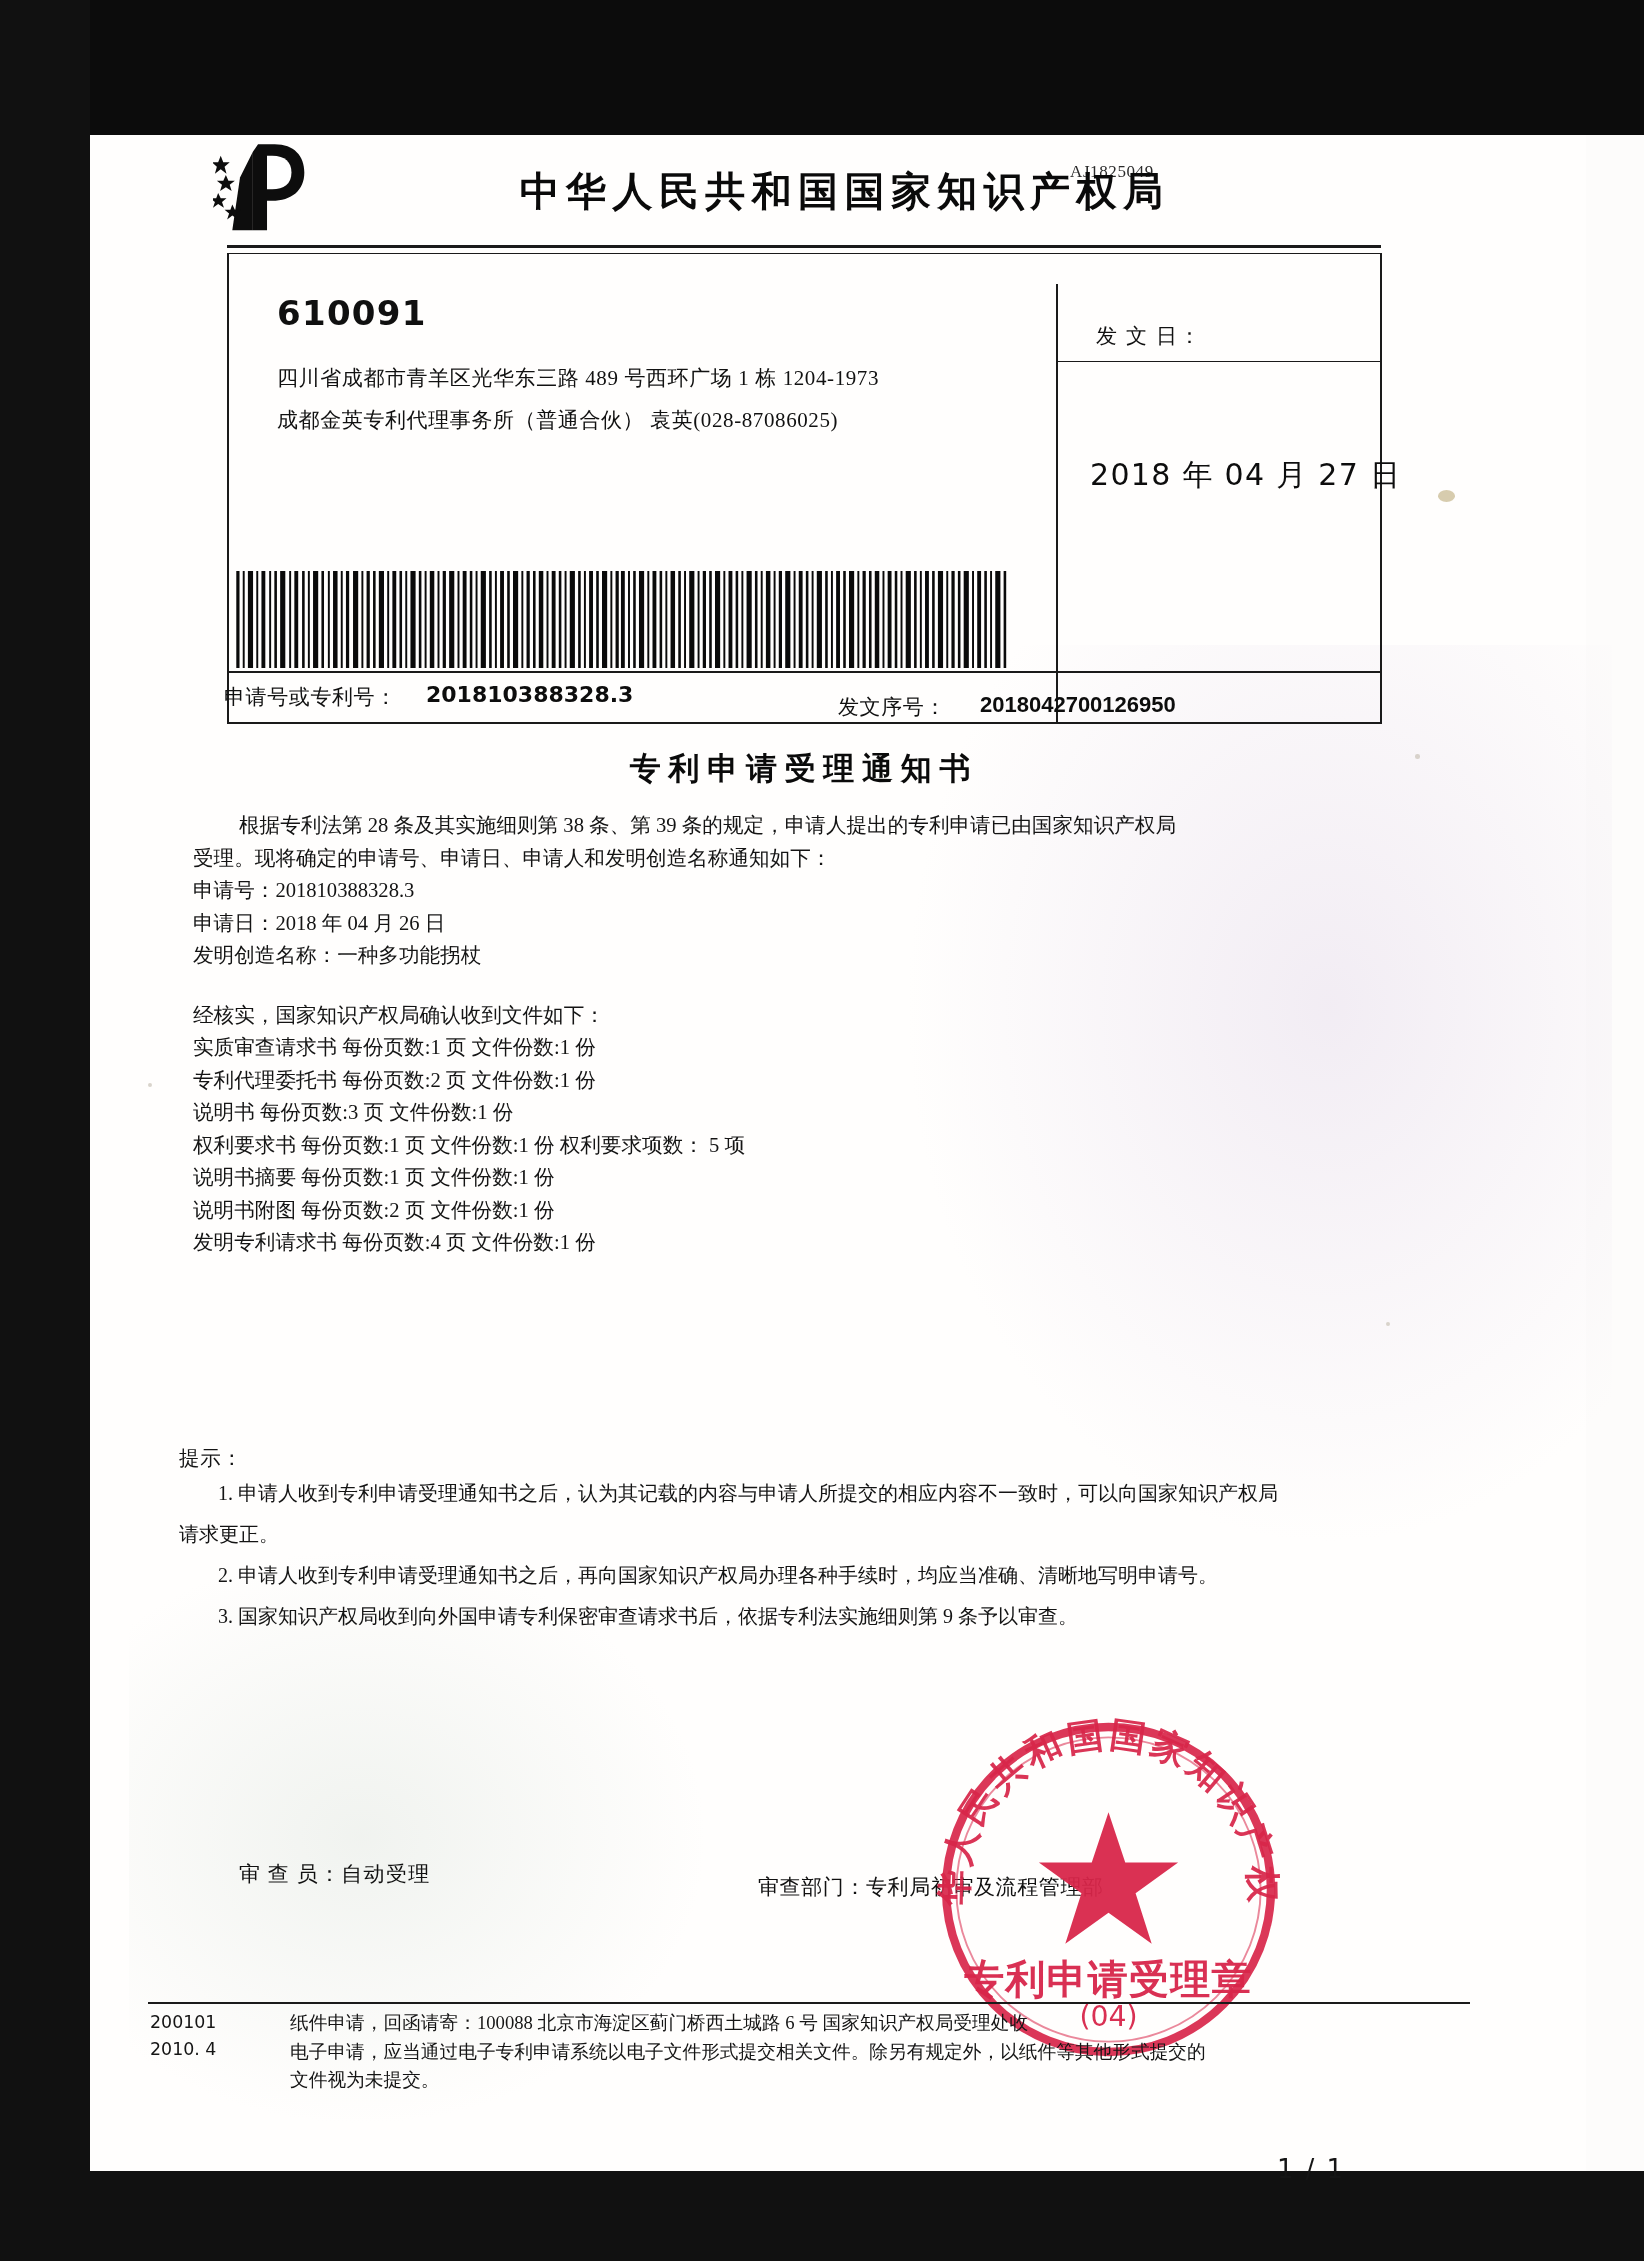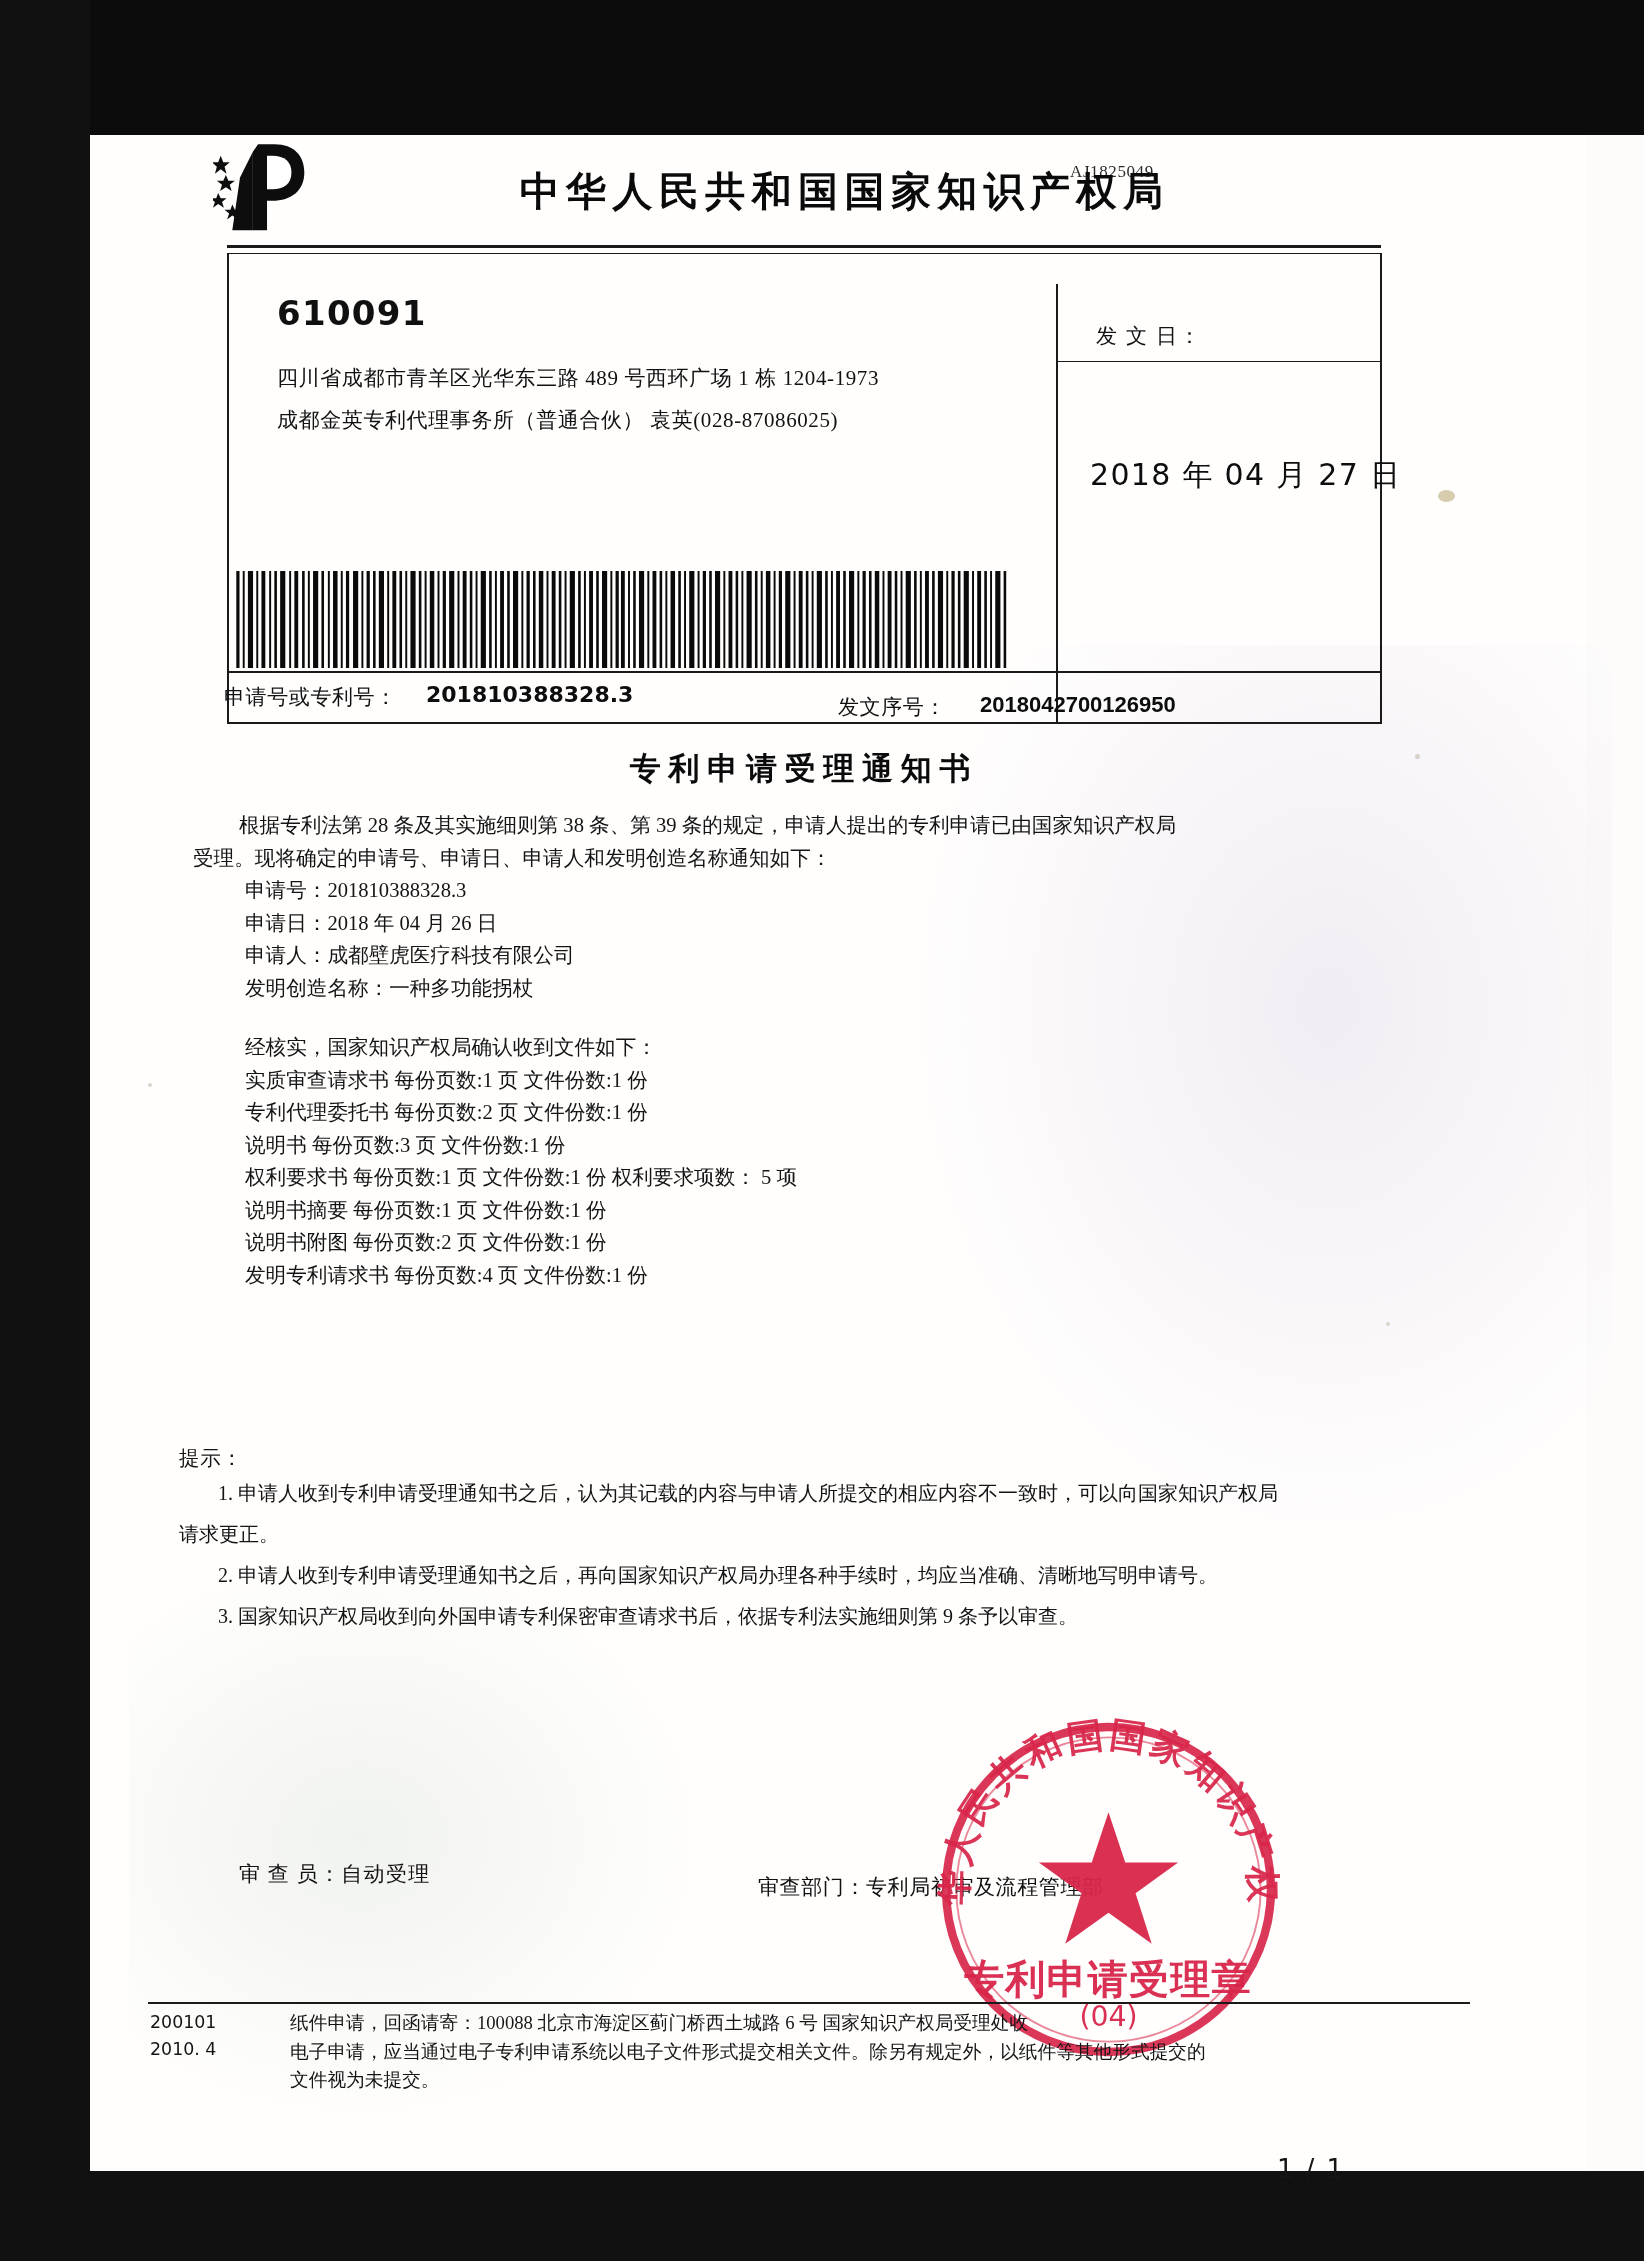--- a/index.html
+++ b/index.html
@@ -79,21 +79,21 @@
   
   .doc-title{
     position:absolute;left:227px;top:748px;width:1154px;text-align:center;
     font-family:"DejaVu Sans",sans-serif;font-weight:bold;font-size:31px;letter-spacing:7.7px;color:#0a0a0a;
   }
 
   
   .body{position:absolute;left:193px;top:809px;width:1225px;font-size:20.6px;line-height:1.58;color:#141414;}
   .p-indent{text-indent:46px;}
   .line{margin:0;}
-  .blk{margin-left:52px;}
+  .blk{}
   .gap{height:27px;}
 
   .note-title{position:absolute;left:179px;top:1444px;font-size:20.6px;color:#141414;letter-spacing:0.6px;}
   .notes{position:absolute;left:179px;top:1477px;width:1238px;font-size:20px;line-height:1.6;color:#141414;}
   .notes p{margin:0 0 9px 0;}
   .notes .ind{text-indent:39px;}
 
   
   .examiner{position:absolute;left:239px;top:1860px;font-size:21px;letter-spacing:1.3px;color:#111;}
   .dept{position:absolute;left:758px;top:1873px;font-size:21px;letter-spacing:0.6px;color:#111;}
@@ -297,21 +297,20 @@
     <div class="serial-label">发文序号：</div>
     <div class="serial-value">2018042700126950</div>
 
     <div class="doc-title">专利申请受理通知书</div>
 
     <div class="body">
       <p class="line p-indent">根据专利法第 28 条及其实施细则第 38 条、第 39 条的规定，申请人提出的专利申请已由国家知识产权局</p>
       <p class="line">受理。现将确定的申请号、申请日、申请人和发明创造名称通知如下：</p>
       <p class="line blk">申请号：201810388328.3</p>
       <p class="line blk">申请日：2018 年 04 月 26 日</p>
-      <p class="line blk">申请人：成都壁虎医疗科技有限公司</p>
       <p class="line blk">发明创造名称：一种多功能拐杖</p>
       <div class="gap"></div>
       <p class="line blk">经核实，国家知识产权局确认收到文件如下：</p>
       <p class="line blk">实质审查请求书 每份页数:1 页 文件份数:1 份</p>
       <p class="line blk">专利代理委托书 每份页数:2 页 文件份数:1 份</p>
       <p class="line blk">说明书 每份页数:3 页  文件份数:1 份</p>
       <p class="line blk">权利要求书 每份页数:1 页  文件份数:1 份  权利要求项数：  5 项</p>
       <p class="line blk">说明书摘要 每份页数:1 页  文件份数:1 份</p>
       <p class="line blk">说明书附图 每份页数:2 页  文件份数:1 份</p>
       <p class="line blk">发明专利请求书 每份页数:4 页  文件份数:1 份</p>

